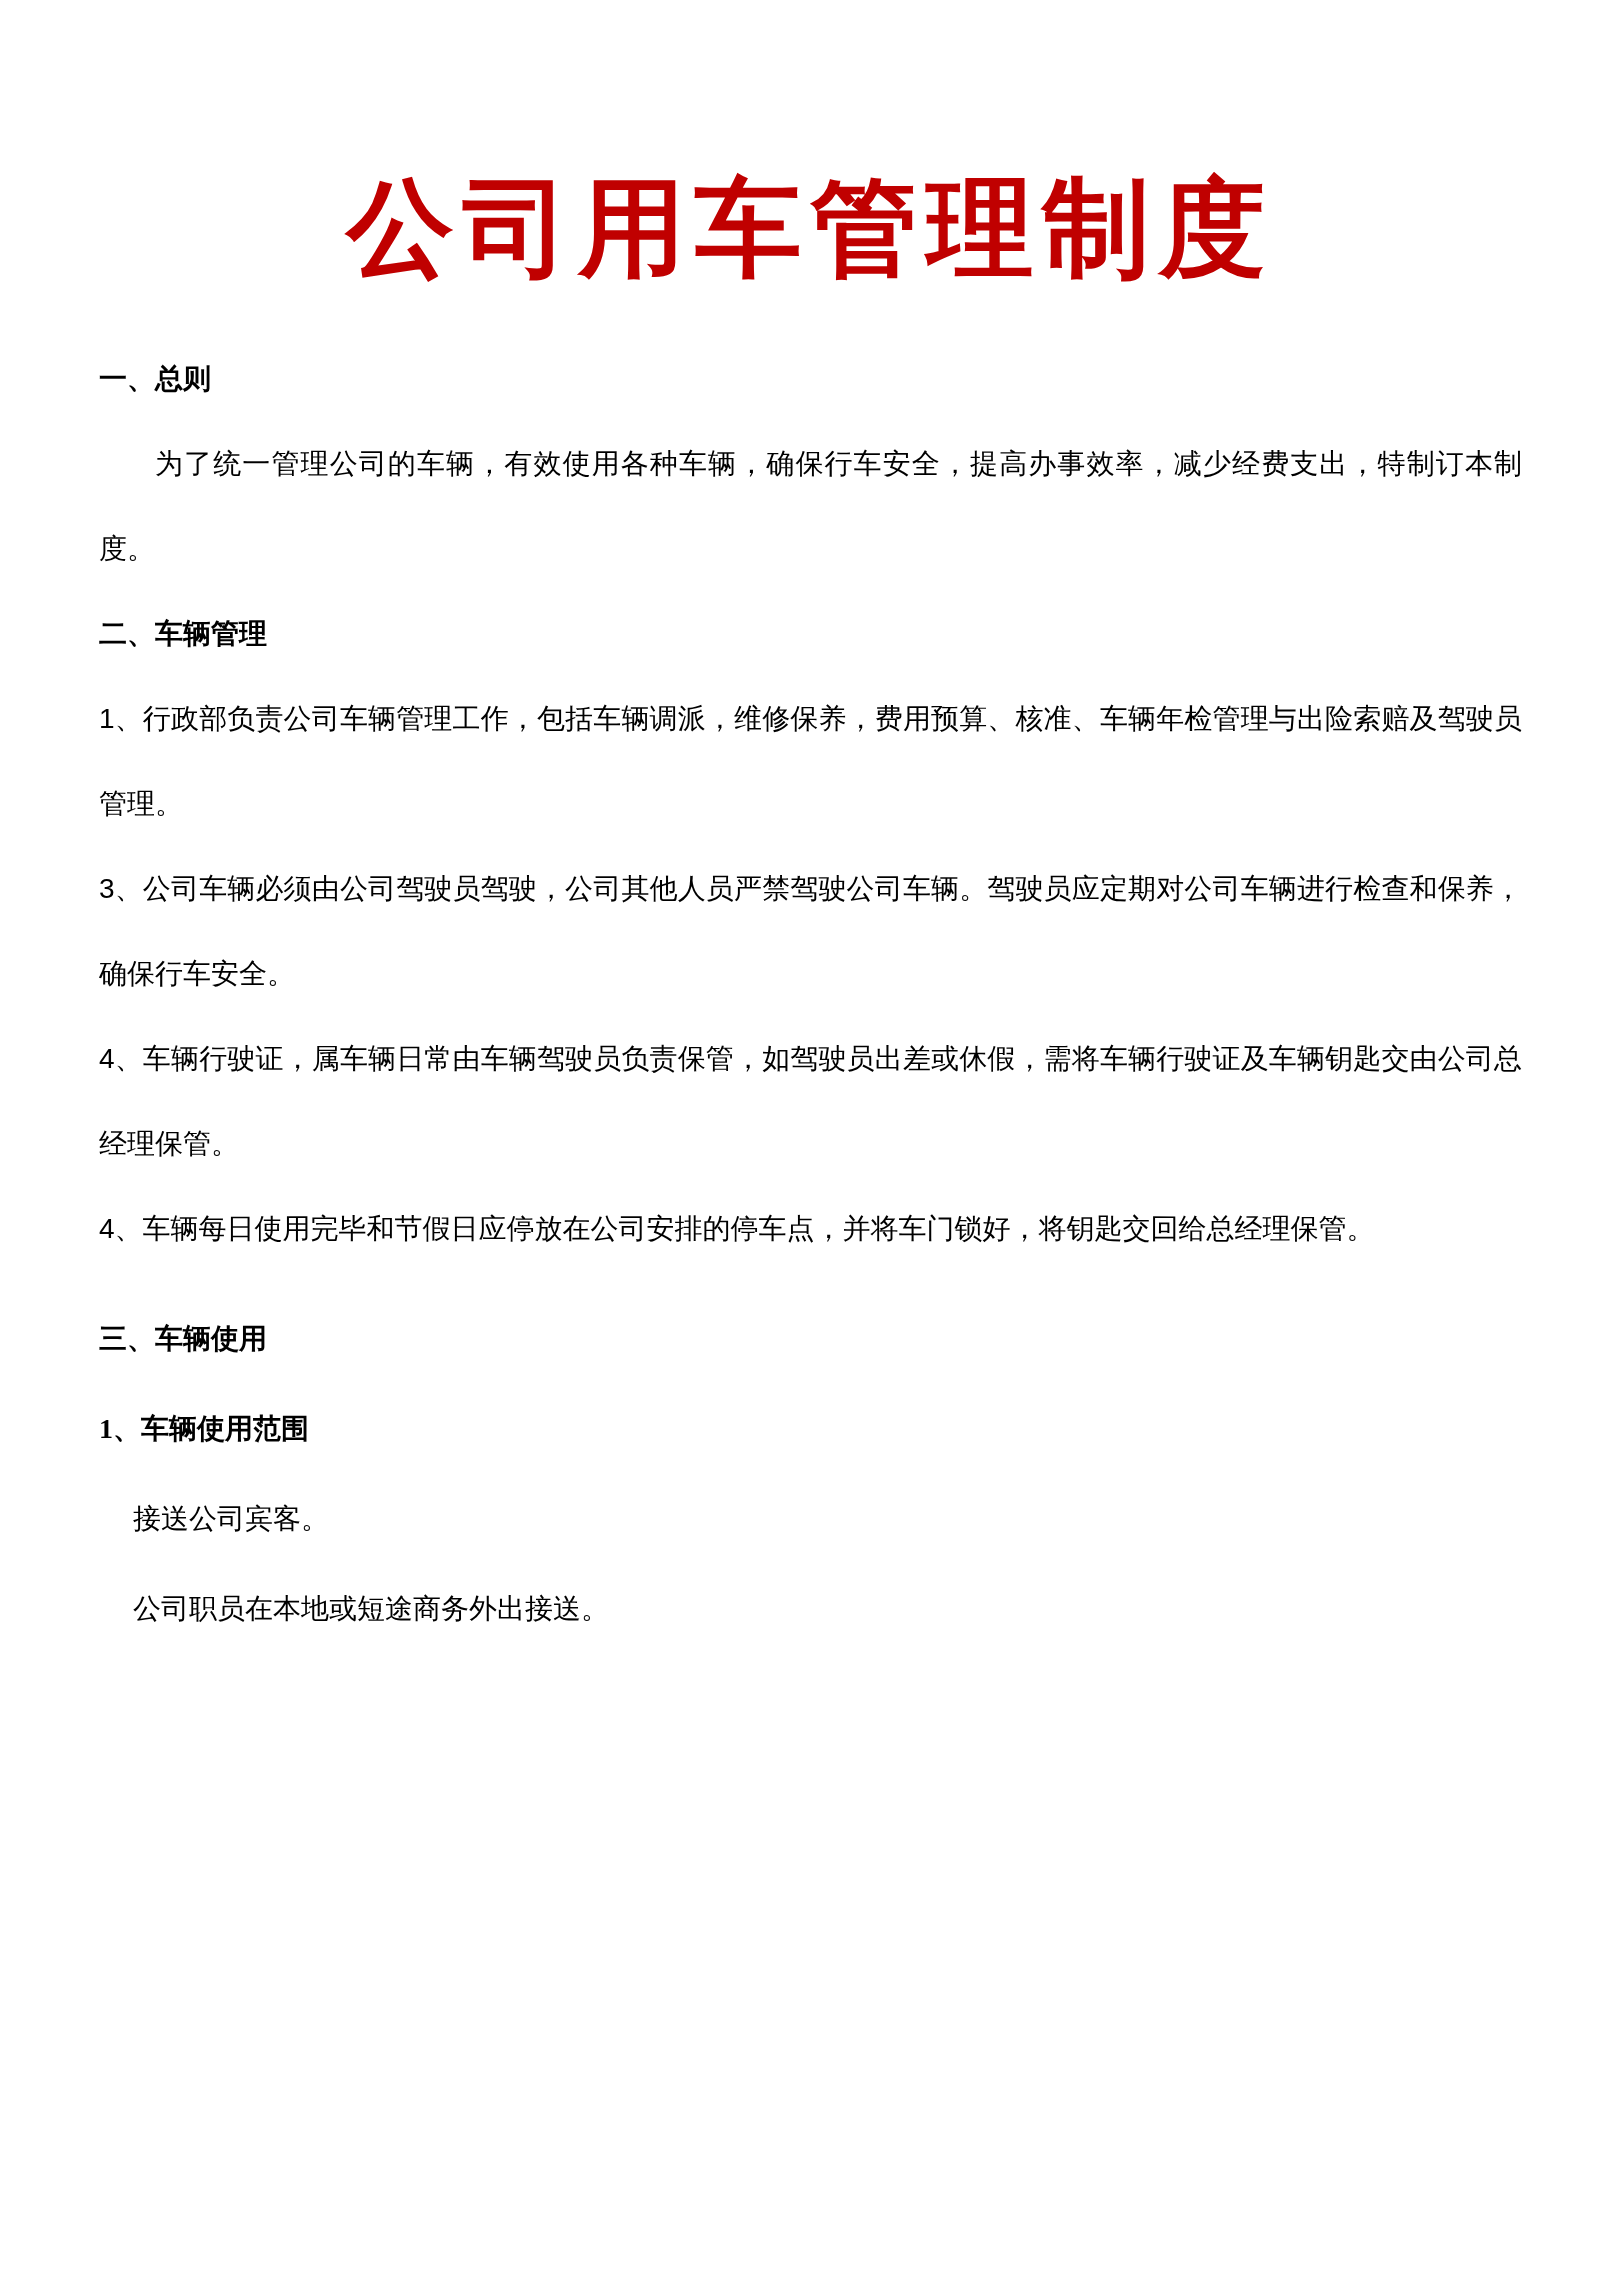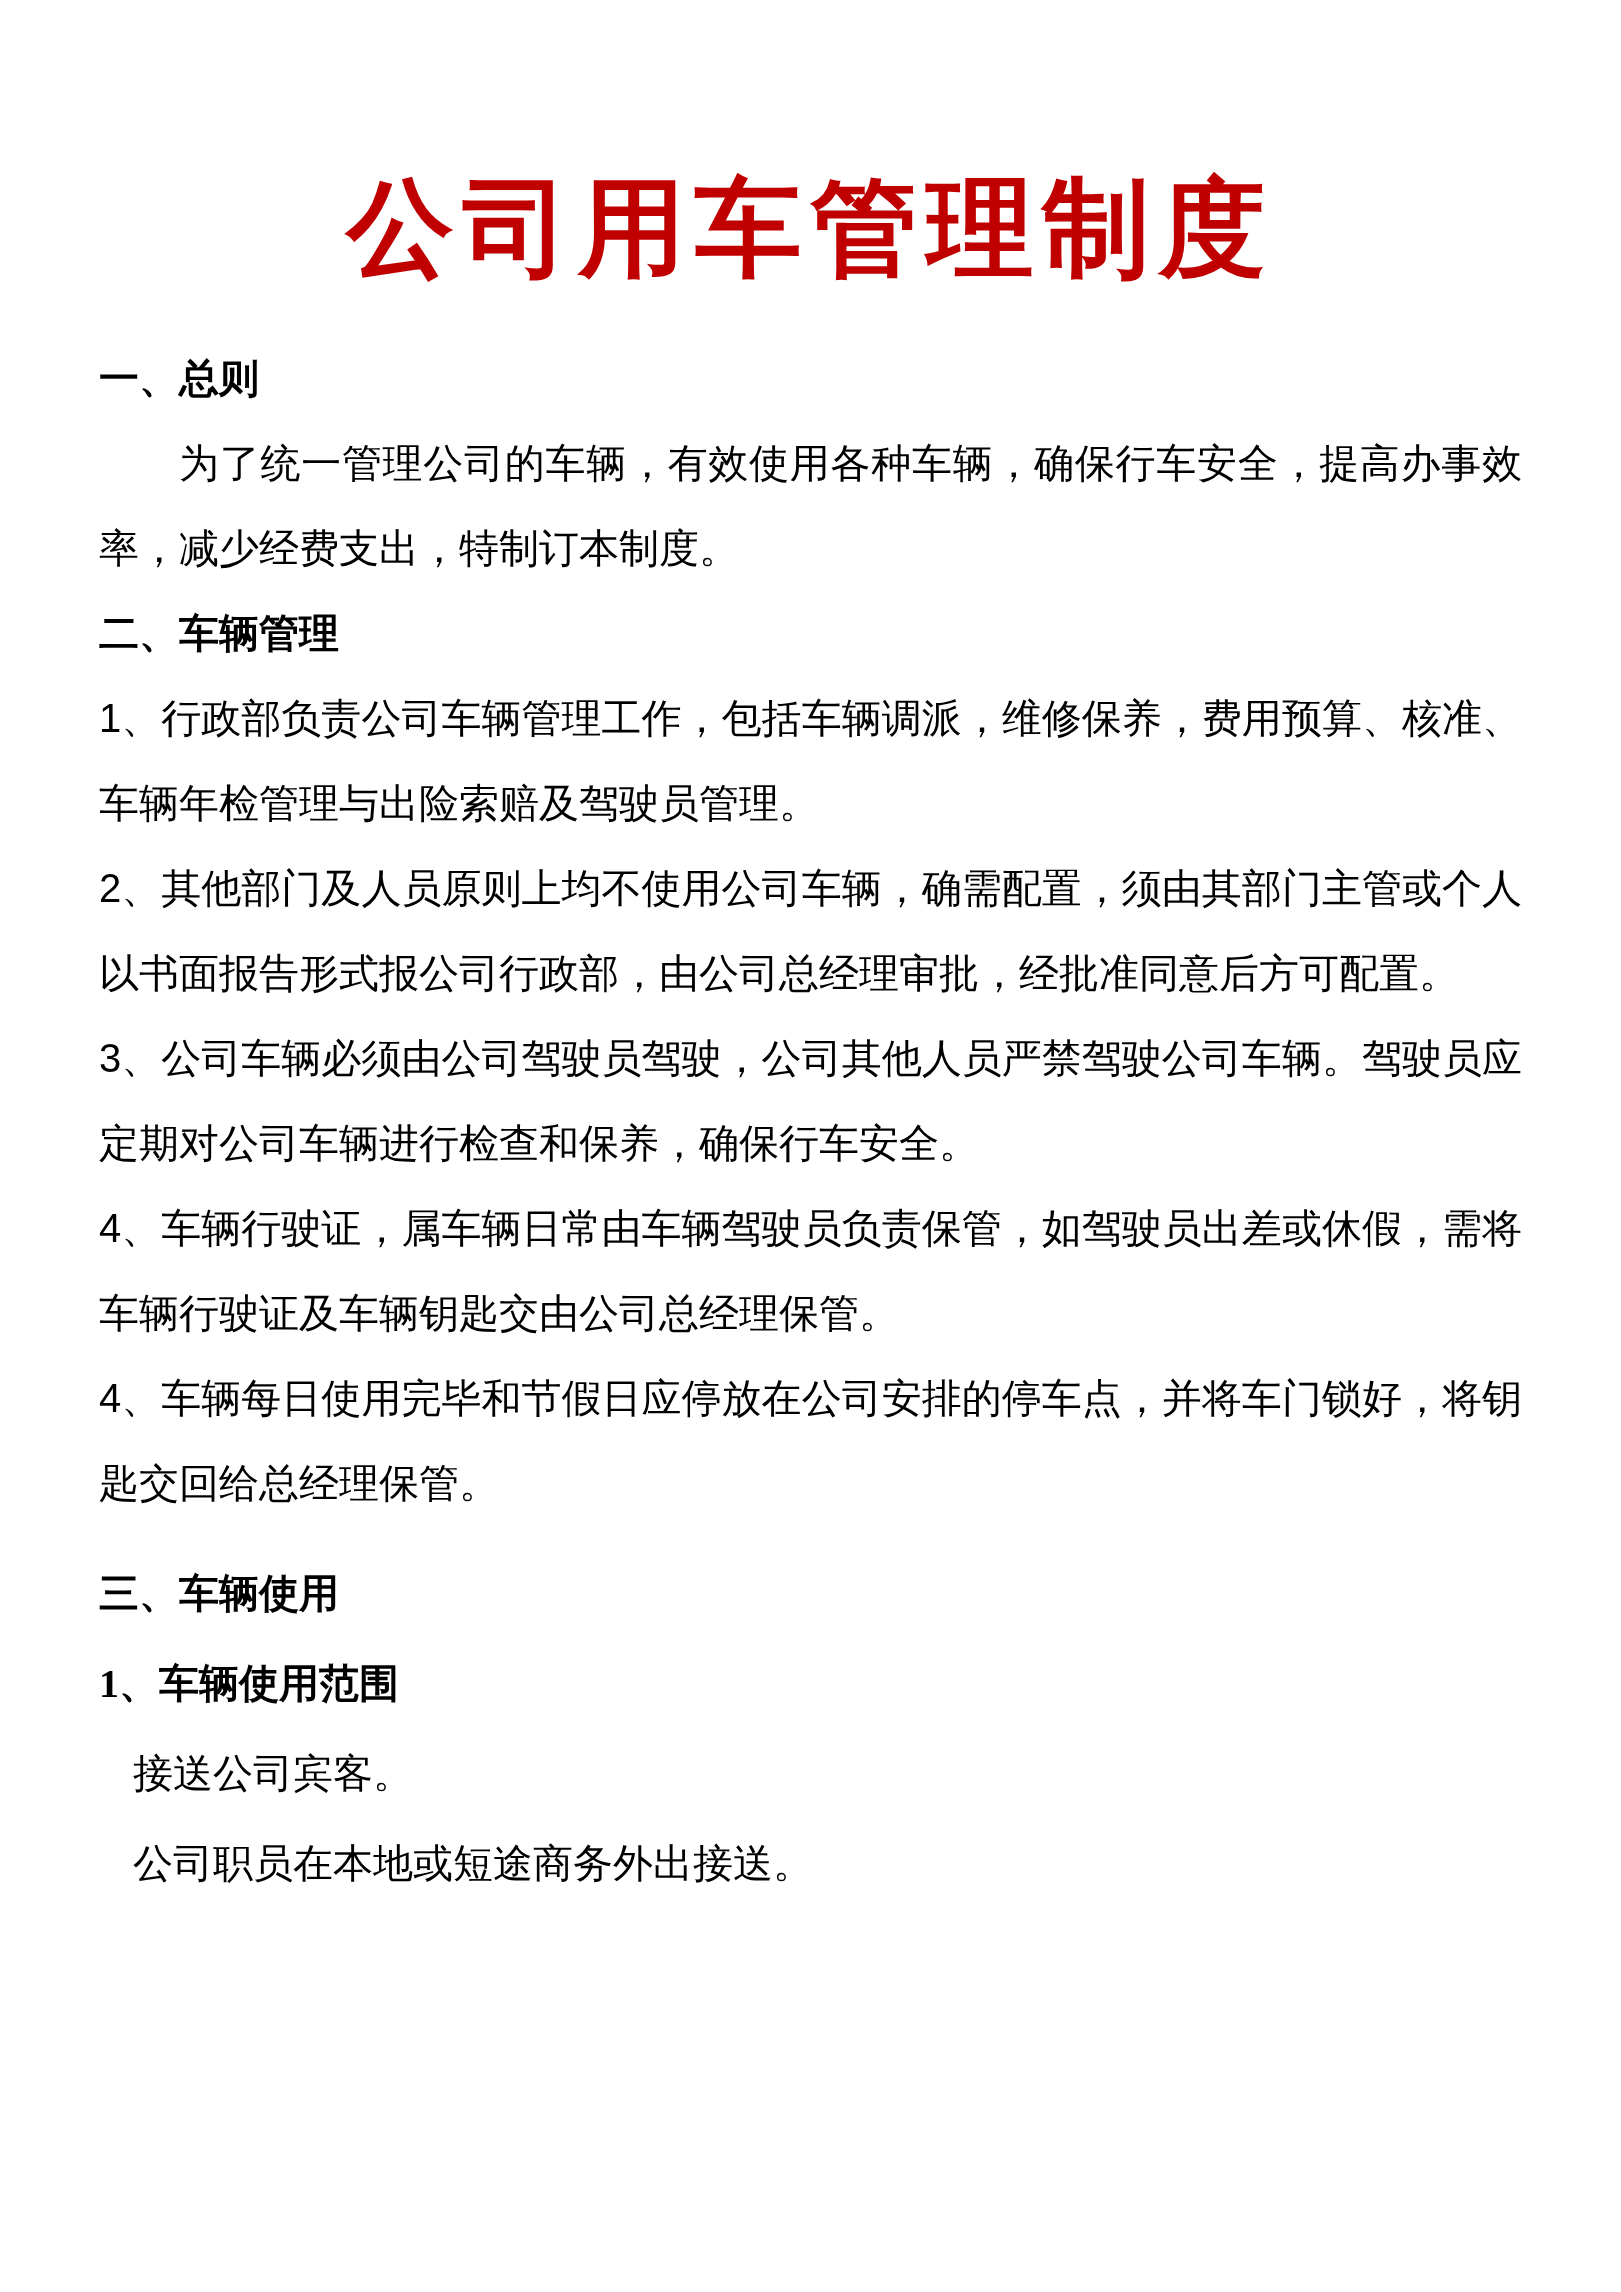--- a/index.html
+++ b/index.html
@@ -21,21 +21,21 @@
     text-align: center;
     font-size: 107px;
     line-height: 140px;
     font-weight: bold;
     letter-spacing: 9px;
     color: var(--title-color, #c00000);
     white-space: nowrap;
   }
   .body-text {
     margin-top: 38px;
-    font-size: 40px;
+    font-size: 28px;
     line-height: 85px;
   }
   .heading {
     font-weight: bold;
     text-align: left;
   }
   .para {
     text-align: justify;
   }
   .para.first-indent { text-indent: 2em; }
@@ -54,21 +54,20 @@
     <div class="body-text">
 
       <div class="sec1">
         <p class="heading">一、总则</p>
         <p class="para first-indent">为了统一管理公司的车辆，有效使用各种车辆，确保行车安全，提高办事效率，减少经费支出，特制订本制度。</p>
       </div>
 
       <div class="sec2">
         <p class="heading">二、车辆管理</p>
         <p class="para">1、行政部负责公司车辆管理工作，包括车辆调派，维修保养，费用预算、核准、车辆年检管理与出险索赔及驾驶员管理。</p>
-        <p class="para">2、其他部门及人员原则上均不使用公司车辆，确需配置，须由其部门主管或个人以书面报告形式报公司行政部，由公司总经理审批，经批准同意后方可配置。</p>
         <p class="para">3、公司车辆必须由公司驾驶员驾驶，公司其他人员严禁驾驶公司车辆。驾驶员应定期对公司车辆进行检查和保养，确保行车安全。</p>
         <p class="para">4、车辆行驶证，属车辆日常由车辆驾驶员负责保管，如驾驶员出差或休假，需将车辆行驶证及车辆钥匙交由公司总经理保管。</p>
         <p class="para">4、车辆每日使用完毕和节假日应停放在公司安排的停车点，并将车门锁好，将钥匙交回给总经理保管。</p>
       </div>
 
       <div class="sec3">
         <p class="heading">三、车辆使用</p>
         <p class="heading">1、车辆使用范围</p>
         <p class="para small-indent">接送公司宾客。</p>
         <p class="para small-indent">公司职员在本地或短途商务外出接送。</p>

